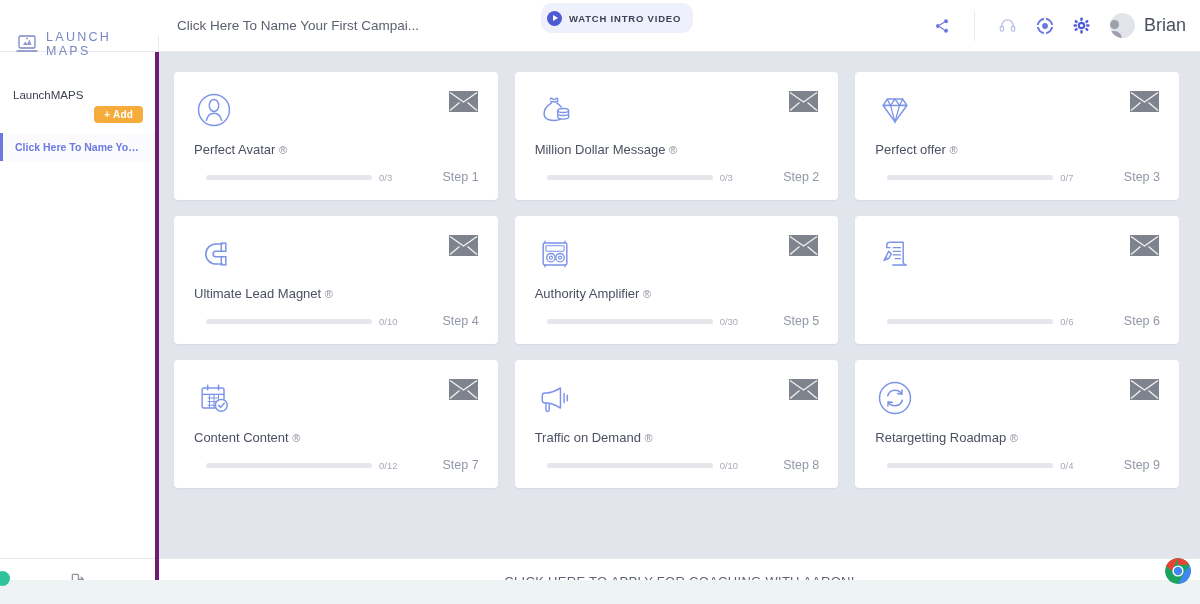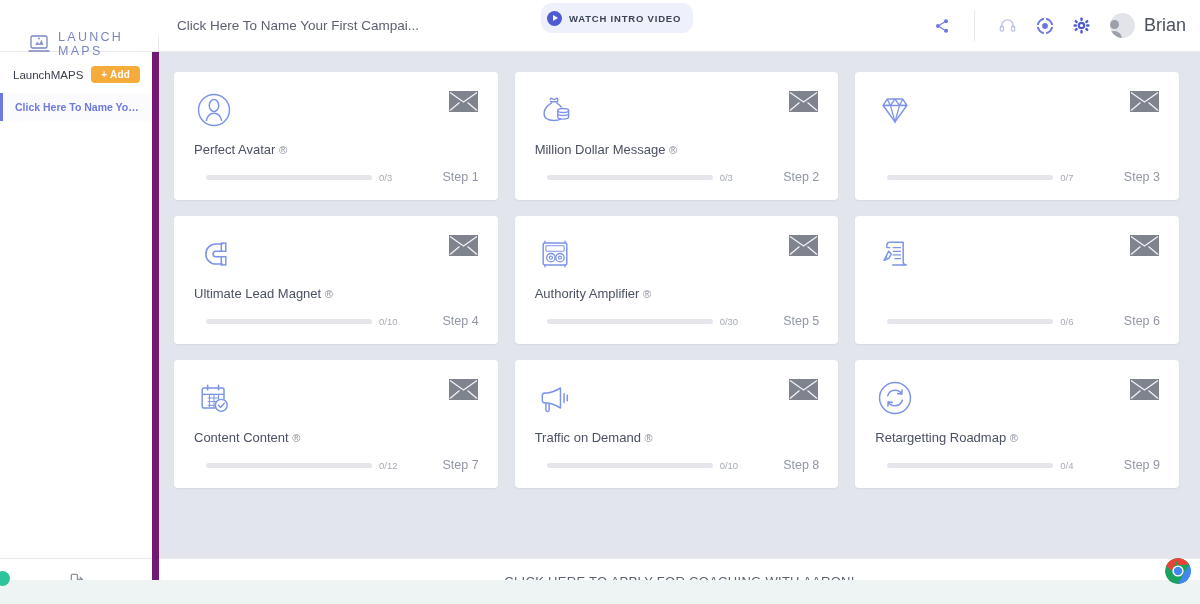--- a/index.html
+++ b/index.html
@@ -27,21 +27,21 @@
     border-bottom: 1px solid #e7e9ef;
     position: relative;
     z-index: 5;
   }
   .brand {
     width: 159px;
     flex: 0 0 159px;
     display: flex;
     align-items: center;
     gap: 8px;
-    padding-left: 28px;
+    padding-left: 16px;
     border-right: 1px solid #e7e9ef;
     margin-top: 36px;
   }
   .brand-logo { width: 22px; height: 20px; display:block; }
   .brand-name {
     font-size: 12.5px;
     letter-spacing: 2.3px;
     color: #7a86c2;
     font-weight: 400;
   }
@@ -132,35 +132,36 @@
     margin-left: 9px; font-weight: 400;
   }
 
   
   .body-row { flex: 1 1 auto; display: flex; min-height: 0; }
 
   
   .sidebar {
     width: 159px; flex: 0 0 159px;
     background: #ffffff;
-    border-right: 7px solid #701a75;
+    border-right: 4px solid #701a75;
     display: flex; flex-direction: column;
   }
   .sb-section {
     display: flex; align-items: center; justify-content: space-between;
     padding: 14px 12px 10px 13px;
   }
   .sb-section-title { font-size: 11.5px; color: #3b4051; }
   .add-btn {
     background: #f5ac3a; color: #fff;
     font-size: 10px; font-weight: 700;
     border-radius: 4px;
     padding: 3px 10px;
     cursor: pointer;
     letter-spacing: .2px;
+    margin-top: 40px;
   }
   .sb-item {
     display: flex; align-items: center;
     padding: 8px 10px 8px 12px;
     border-left: 3px solid #6c7ae0;
     background: #fbfbfe;
     cursor: pointer;
   }
   .sb-item-label {
     font-size: 10.5px; font-weight: 700;
@@ -428,20 +429,24 @@
                 <path d="M9 17l4.5-7h17L35 17" fill="none" stroke="#7b93e8" stroke-width="1.6" stroke-linejoin="round"></path>
                 <path d="M13.5 10L17 17l5-7 5 7 3.5-7M9 17l8 0 5 18 5-18 8 0" fill="none" stroke="#7b93e8" stroke-width="1.4"></path>
               </svg>
             </div>
             <span class="env-icon">
               <svg width="29" height="21" viewBox="0 0 29 21">
                 <rect x="0" y="0" width="29" height="21" fill="#7f838d"></rect>
                 <path d="M1 1.5l13.5 9.5L28 1.5M1 19.5l9.5-8M28 19.5l-9.5-8" fill="none" stroke="#f2f3f5" stroke-width="1.3"></path>
               </svg>
             </span>
+            <div class="card-title">
+              <span>Perfect offer</span>
+              <span class="reg">®</span>
+            </div>
             <div class="card-bottom">
               <div class="progress-wrap">
                 <div class="progress-track"></div>
                 <span class="progress-count">0/7</span>
               </div>
               <span class="card-step">Step 3</span>
             </div>
           </div>
 
           <div class="card">

